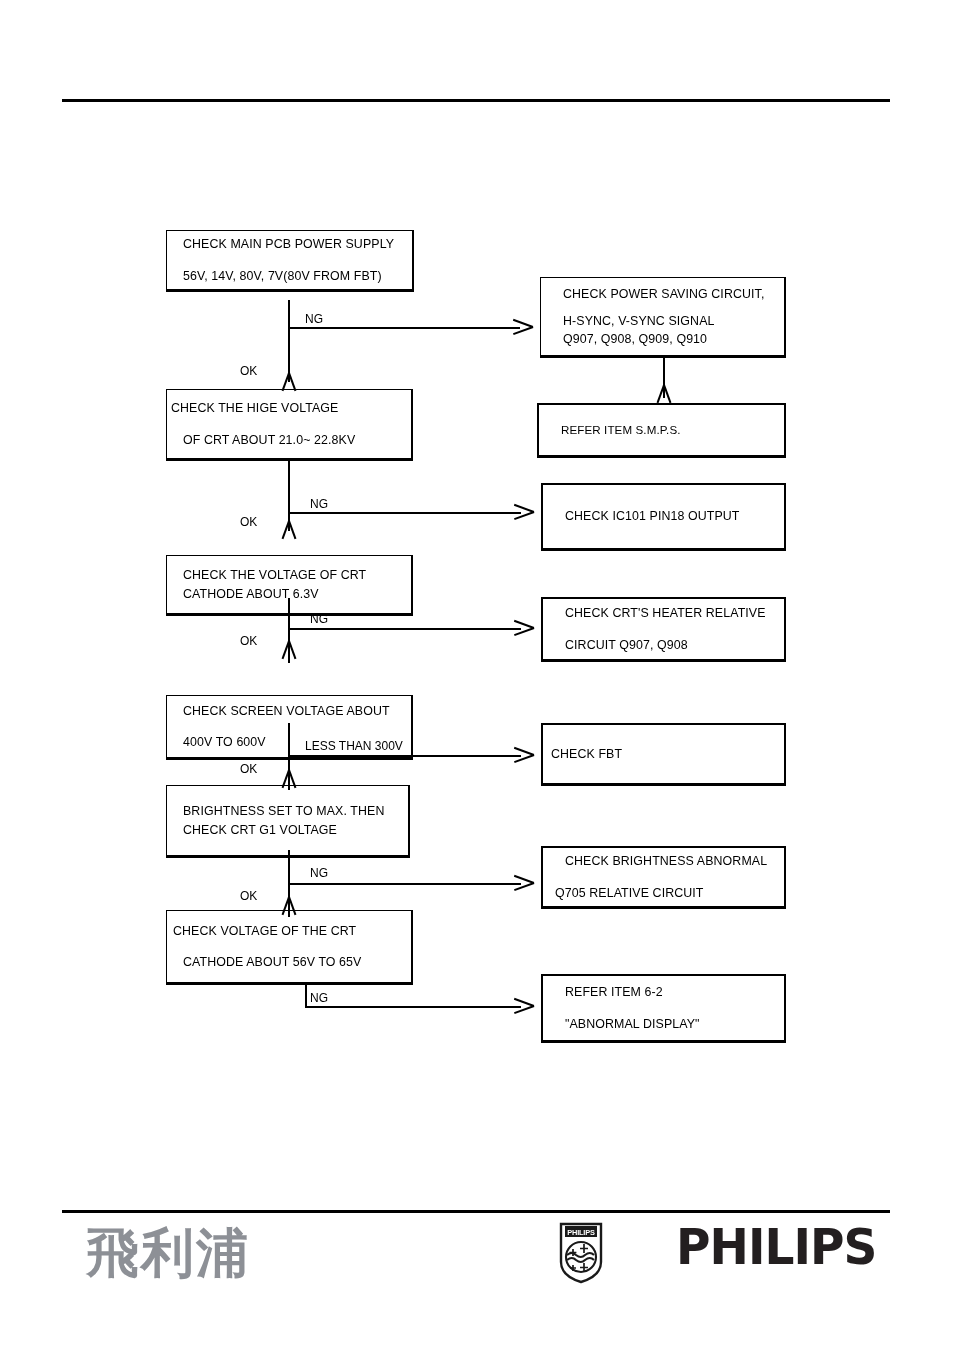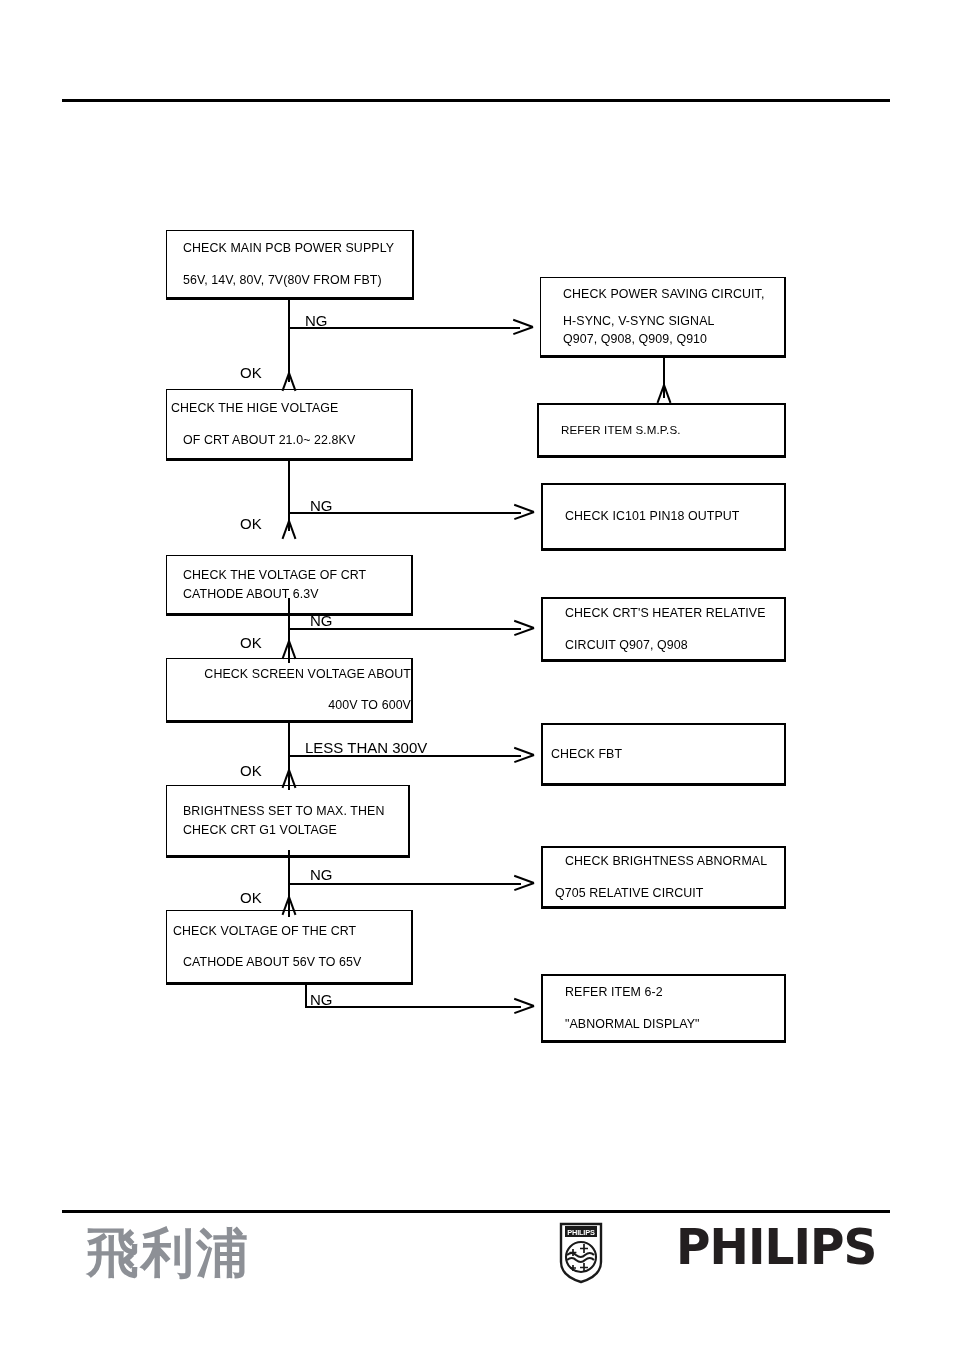--- a/index.html
+++ b/index.html
@@ -126,21 +126,21 @@
   }
   .arrow-right::after {
     top: 7.2px;
     transform-origin: right center;
     transform: rotate(-20deg);
   }
 
   
   .blabel {
     position: absolute;
-    font-size: 15px;
+    font-size: 12px;
     line-height: 1;
     white-space: nowrap;
     color: #000000;
   }
 
   
   #page-number {
     position: absolute;
     left: 0;
     top: 1213px;
@@ -185,21 +185,21 @@
 </style>
 </head>
 <body>
 
 <div id="page">
 
   <div class="rule" id="header-rule"></div>
 
   <div id="flowchart">
 
-    <div class="box pad-left wide-gap" style="left:166px; top:230px; width:248px; height:70px;">
+    <div class="box pad-left wide-gap" style="left:166px; top:230px; width:248px; height:62px;">
       <span class="ln">CHECK MAIN PCB POWER SUPPLY</span>
       <span class="ln">56V, 14V, 80V, 7V(80V FROM FBT)</span>
     </div>
 
     <div class="box pad-left2 tight-gap" style="left:540px; top:277px; width:246px; height:81px;">
       <span class="ln" style="margin-bottom:9px;">CHECK POWER SAVING CIRCUIT,</span>
       <span class="ln">H-SYNC, V-SYNC SIGNAL</span>
       <span class="ln">Q907, Q908, Q909, Q910</span>
     </div>
 
@@ -219,21 +219,21 @@
     <div class="box pad-left tight-gap" style="left:166px; top:555px; width:247px; height:61px;">
       <span class="ln">CHECK THE VOLTAGE OF CRT</span>
       <span class="ln">CATHODE ABOUT 6.3V</span>
     </div>
 
     <div class="box heavy pad-left2 wide-gap" style="left:541px; top:597px; width:245px; height:65px;">
       <span class="ln">CHECK CRT'S HEATER RELATIVE</span>
       <span class="ln">CIRCUIT Q907, Q908</span>
     </div>
 
-    <div class="box pad-left wide-gap" style="left:166px; top:658px; width:247px; height:65px;align-items:flex-end;">
+    <div class="box pad-left wide-gap" style="left:166px; top:695px; width:247px; height:65px;">
       <span class="ln">CHECK SCREEN VOLTAGE ABOUT</span>
       <span class="ln">400V TO 600V</span>
     </div>
 
     <div class="box heavy pad-left2" style="left:541px; top:723px; width:245px; height:63px;">
       <span class="ln" style="padding-left:8px;">CHECK FBT</span>
     </div>
 
     <div class="box pad-left tight-gap" style="left:166px; top:785px; width:244px; height:73px;">
       <span class="ln">BRIGHTNESS SET TO MAX. THEN</span>

